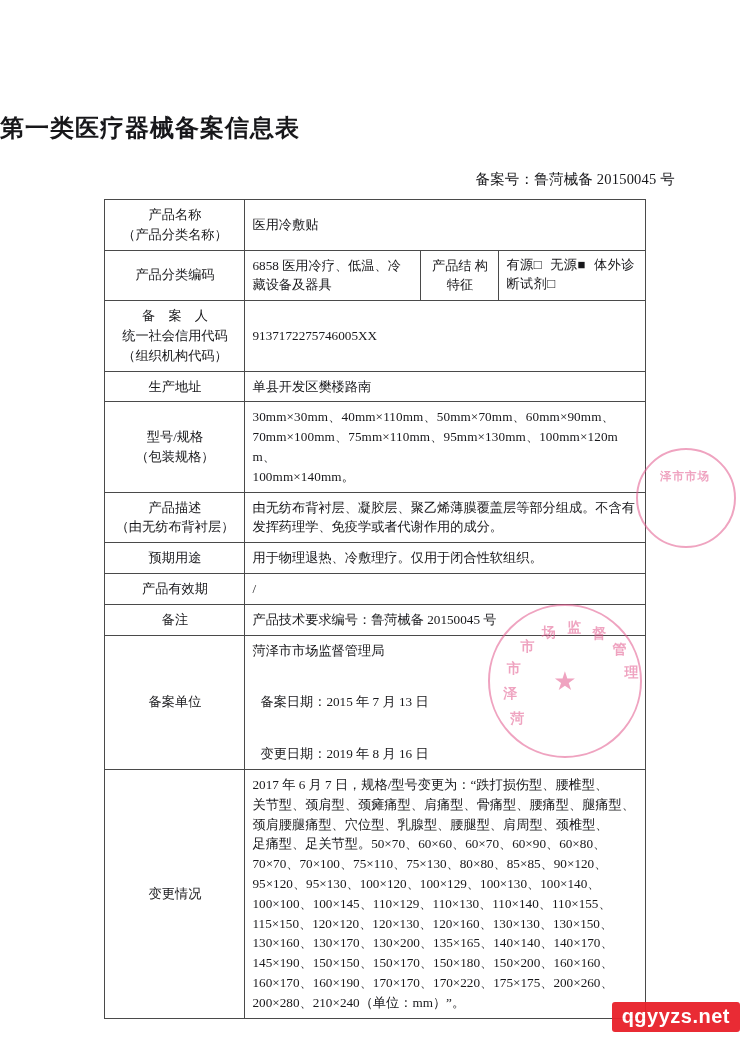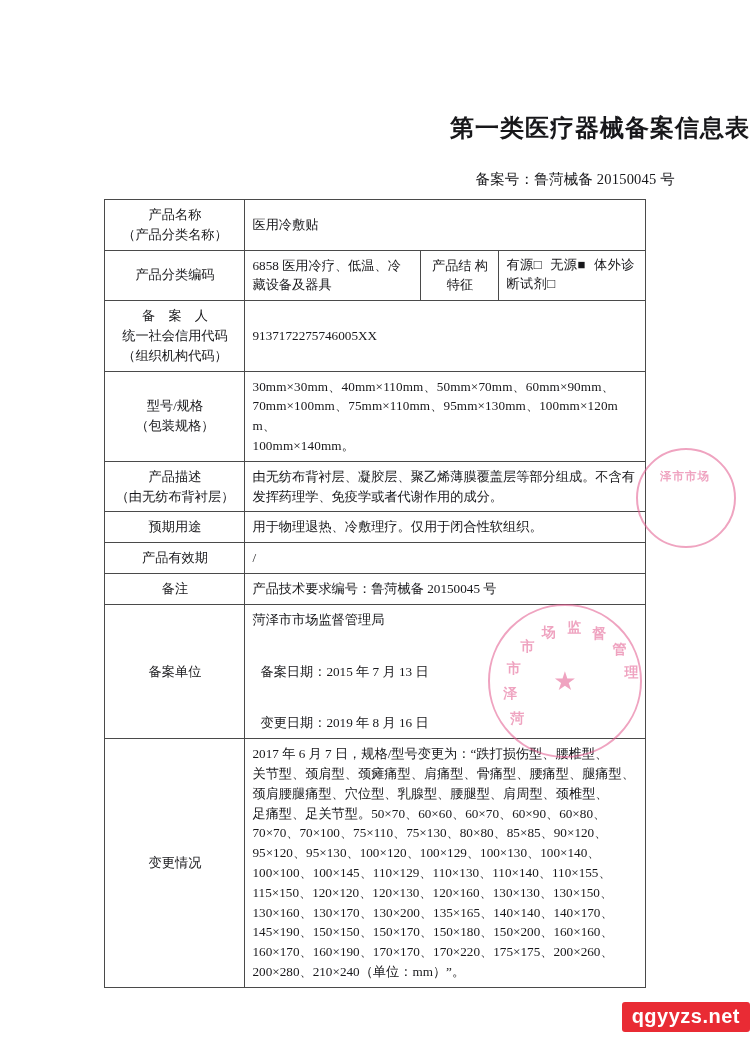--- a/index.html
+++ b/index.html
@@ -15,21 +15,21 @@
     position: relative;
     overflow: hidden;
   }
   .page {
     position: relative;
     width: 750px;
     height: 1040px;
     box-sizing: border-box;
   }
   .doc-title {
-    text-align: right;
+    text-align: left;
     font-size: 24px;
     font-weight: bold;
     letter-spacing: 1px;
     margin: 0;
     padding-top: 112px;
     font-family: "Liberation Serif", "DejaVu Serif", serif;
   }
   .record-no {
     text-align: right;
     font-size: 14.5px;
@@ -144,21 +144,21 @@
     left: 50%;
     top: 50%;
     font-size: 14px;
     font-weight: bold;
     color: #e2598d;
     transform-origin: 0 0;
     white-space: nowrap;
   }
   .watermark {
     position: absolute;
-    right: 0;
+    right: 10px;
     bottom: 8px;
     background: #e8202a;
     color: #ffffff;
     font-family: "Liberation Sans", sans-serif;
     font-weight: bold;
     font-size: 20px;
     padding: 3px 10px 4px 10px;
     border-radius: 3px;
     letter-spacing: 0.5px;
     opacity: 0.95;
@@ -205,20 +205,24 @@
       <tr>
         <td class="lbl">
           <span class="sub">备　案　人</span>
           <span class="sub">统一社会信用代码</span>
           <span class="sub">（组织机构代码）</span>
         </td>
         <td class="val" colspan="3">9137172275746005XX</td>
       </tr>
 
 
+      <tr>
+        <td class="lbl">生产地址</td>
+        <td class="val" colspan="3">单县开发区樊楼路南</td>
+      </tr>
 
       <tr>
         <td class="lbl">
           <span class="sub">型号/规格</span>
           <span class="sub">（包装规格）</span>
         </td>
         <td class="val sizes" colspan="3">
           <div>30mm×30mm、40mm×110mm、50mm×70mm、60mm×90mm、</div>
           <div>70mm×100mm、75mm×110mm、95mm×130mm、100mm×120mm、</div>
           <div>100mm×140mm。</div>

